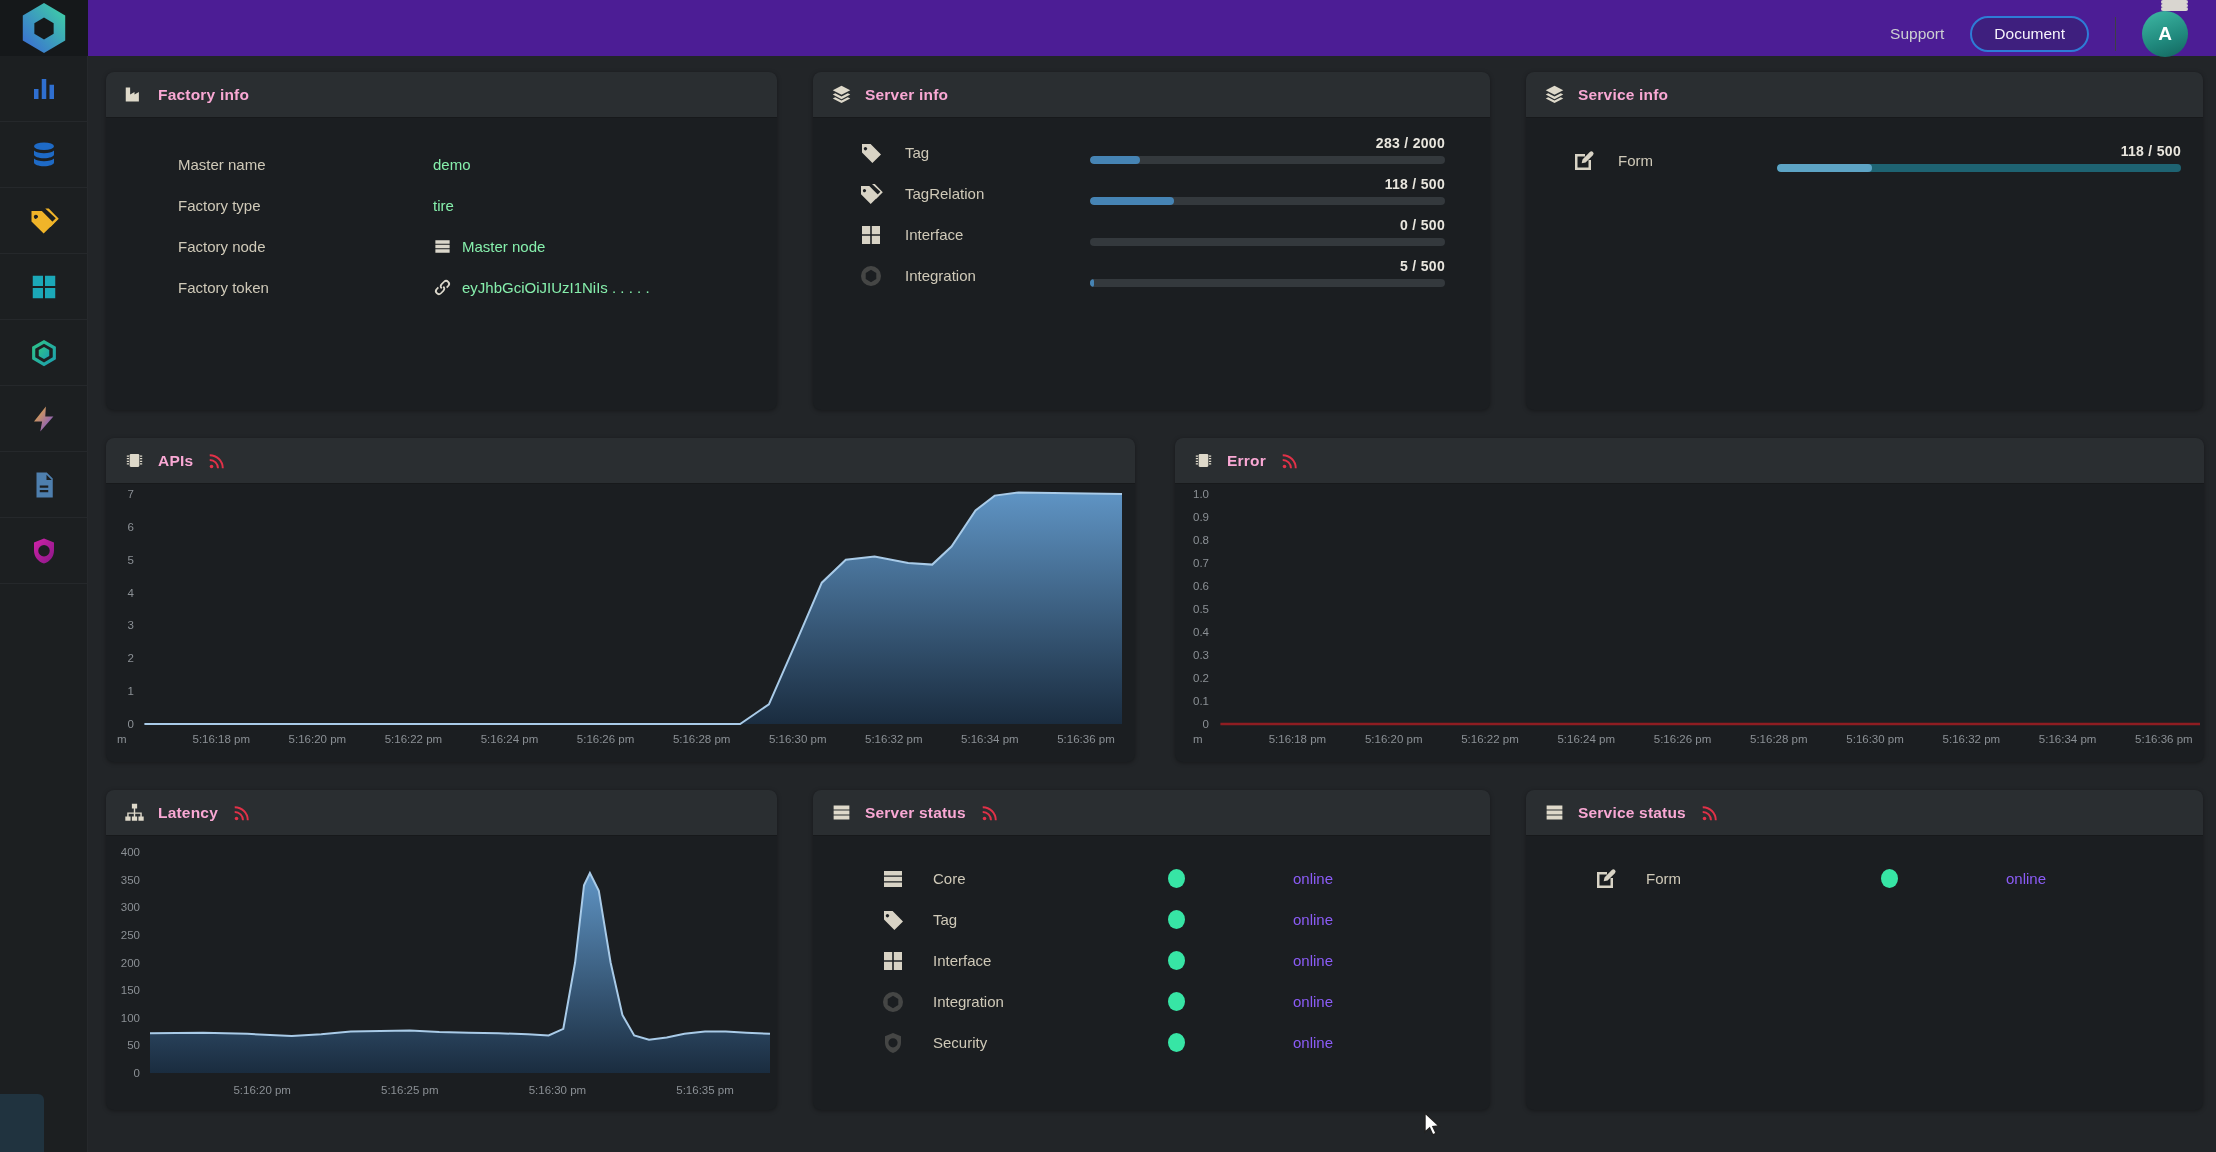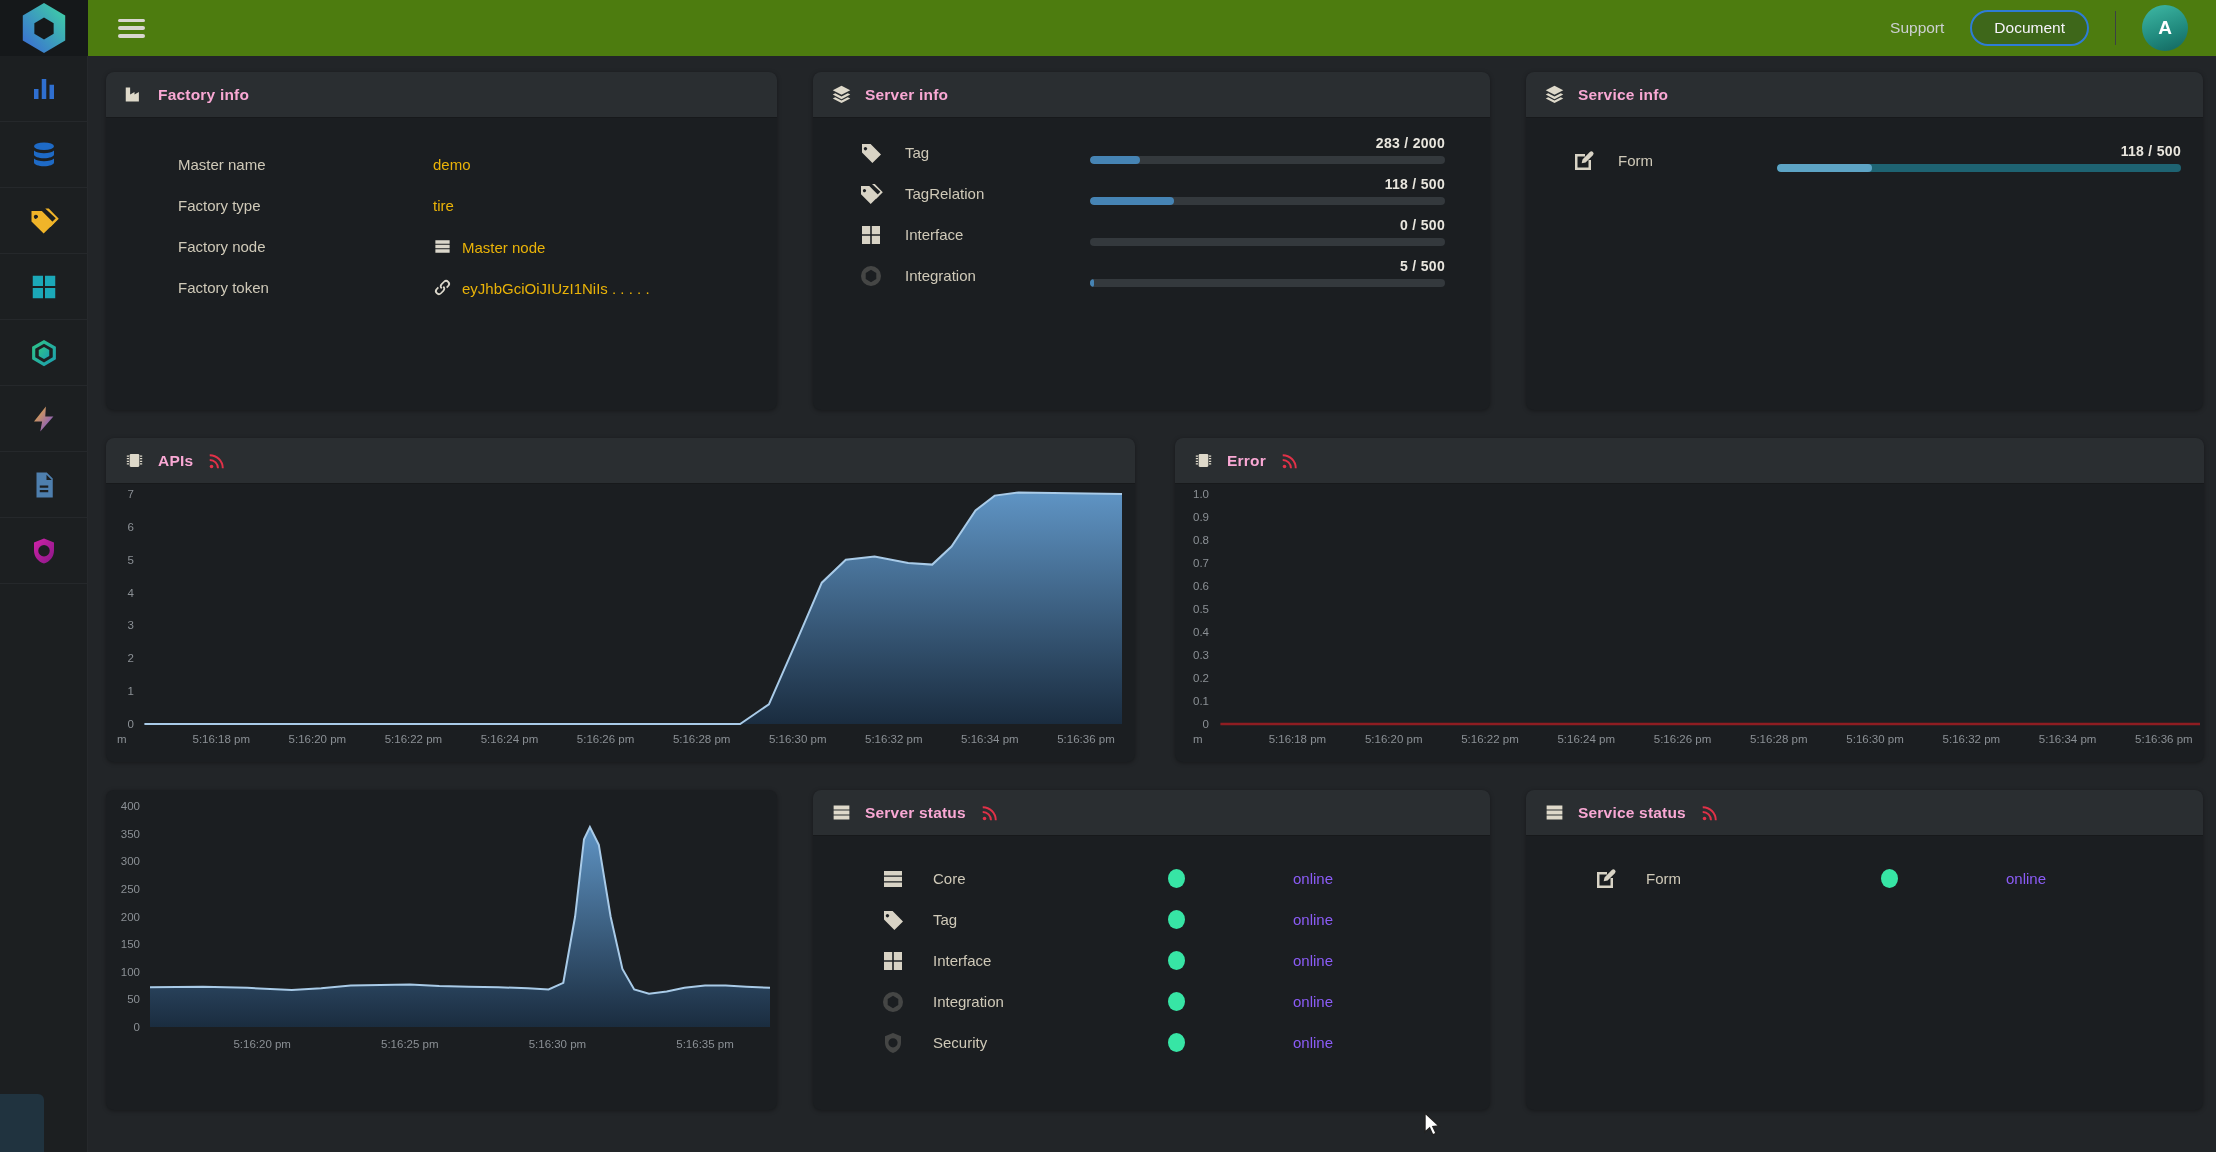--- a/index.html
+++ b/index.html
@@ -13,21 +13,21 @@
   .logo-cell { width:88px; height:56px; background:#15181a; display:flex;
     align-items:center; justify-content:center; }
   .side-item { width:88px; height:66px; display:flex; align-items:center;
     justify-content:center; border-bottom:1px solid #25282b; cursor:pointer; }
   .side-item svg { width:30px; height:30px; }
   .corner-chip { position:absolute; left:0; bottom:0; width:44px; height:58px;
     background:#20333f; border-radius:0 6px 0 0; }
 
   
   .topbar { position:absolute; left:88px; top:0; width:2128px; height:56px;
-    background:#4d7c0f; display:flex; align-items:center; padding:0 28px 0 30px; }
+    background:#4c1d95; display:flex; align-items:flex-end; padding:0 28px 0 30px;flex-direction:column; }
   .hamburger { width:27px; height:19px; display:flex; flex-direction:column;
     justify-content:space-between; cursor:pointer; }
   .hamburger span { display:block; height:3.6px; background:#d9d6d0; border-radius:2px; }
   .topbar-right { margin-left:auto; display:flex; align-items:center; gap:26px; }
   .support { color:#cdd0d2; font-size:15.5px; cursor:pointer; }
   .doc-btn { border:2px solid #2e7cd6; border-radius:19px; background:rgba(20,40,60,.25);
     color:#f6f3fb; font-size:15.5px; padding:7px 22px; cursor:pointer;
     font-family:inherit; }
   .top-divider { width:1px; height:34px; background:#3c4044; }
   .avatar { width:46px; height:46px; border-radius:50%; color:#fff; font-size:19px;
@@ -43,21 +43,21 @@
     border-bottom:1px solid #17191b; display:flex; align-items:center;
     padding-left:18px; gap:13px; }
   .card-title { color:#f9a8d4; font-size:15.5px; font-weight:700; letter-spacing:.2px; }
   .hdr-icon { width:21px; height:21px; color:#ded9ca; flex:0 0 auto; }
   .rss { width:18px; height:18px; color:#e23148; margin-left:2px; }
 
   
   .f-rows { padding-top:26px; }
   .f-row { display:flex; align-items:center; height:41px; padding-left:72px; }
   .f-label { width:255px; color:#cfc9b8; font-size:15px; }
-  .f-value { color:#eab308; font-size:15px; display:flex; align-items:flex-end; gap:10px; }
+  .f-value { color:#86efac; font-size:15px; display:flex; align-items:center; gap:10px; }
   .f-value .icn { width:19px; height:19px; color:#dbd7cb; }
 
   
   .p-rows { padding-top:14px; }
   .p-row { display:flex; align-items:flex-end; padding-left:46px; height:41px; }
   .p-left { display:flex; align-items:center; gap:22px; height:100%; }
   .p-left .icn { width:24px; height:24px; color:#d8d3c5; }
   .p-label { color:#cfc9b8; font-size:15px; }
   .p-right { display:flex; flex-direction:column; justify-content:flex-end; padding-bottom:9px; }
   .p-count { color:#e9e6de; font-size:14px; font-weight:600; text-align:right;
@@ -405,20 +405,31 @@
           <text x="603.7990196078431" y="259" text-anchor="middle" font-size="11.5" fill="#8b9095">5:16:28 pm</text>
           <text x="700.0735294117646" y="259" text-anchor="middle" font-size="11.5" fill="#8b9095">5:16:30 pm</text>
           <text x="796.3480392156862" y="259" text-anchor="middle" font-size="11.5" fill="#8b9095">5:16:32 pm</text>
           <text x="892.6225490196078" y="259" text-anchor="middle" font-size="11.5" fill="#8b9095">5:16:34 pm</text>
           <text x="988.8970588235294" y="259" text-anchor="middle" font-size="11.5" fill="#8b9095">5:16:36 pm</text>
           <path d="M45.4 240.0 L1025.0 240.0 " fill="none" stroke="#8f1d22" stroke-width="2.6"></path>
         </svg>
     </section>
 
     <section class="card" style="left:18px;top:734px;width:671px;height:320px;">
+      <div class="card-header">
+        <span class="hdr-icon"><svg viewBox="0 0 24 24" fill="currentColor" width="100%" height="100%">
+              <path d="M9 2h6v5.5H9zM11.2 7.5h1.6V12h-1.6zM3.7 12h16.6v1.5H3.7zM3.7 12h1.6v4.5H3.7zM11.2 13.5h1.6v3h-1.6zM18.7 12h1.6v4.5h-1.6zM1.5 16.5h6v5h-6zM9 16.5h6v5H9zM16.5 16.5h6v5h-6z"></path>
+            </svg></span>
+        <span class="card-title">Latency</span>
+        <span class="rss"><svg viewBox="0 0 24 24" fill="currentColor" width="100%" height="100%">
+              <circle cx="4.7" cy="19.3" r="2.4"></circle>
+              <path d="M2.3 9.4V12a9.5 9.5 0 0 1 9.7 9.7h2.6A12.2 12.2 0 0 0 2.3 9.4z"></path>
+              <path d="M2.3 3v2.6a16 16 0 0 1 16.1 16.1H21A18.7 18.7 0 0 0 2.3 3z"></path>
+            </svg></span>
+      </div>
       <svg class="chart-wrap" id="chart-latency" width="671" height="274">
           <defs>
             <linearGradient id="chart-latency-grad" x1="0" y1="0" x2="0" y2="1">
               <stop offset="0" stop-color="#5f94c4"></stop>
               <stop offset="1" stop-color="#1a2c3f"></stop>
             </linearGradient>
           </defs>
           <text x="34" y="20" text-anchor="end" font-size="11.5" fill="#8b9095">400</text>
           <text x="34" y="47.625" text-anchor="end" font-size="11.5" fill="#8b9095">350</text>
           <text x="34" y="75.25" text-anchor="end" font-size="11.5" fill="#8b9095">300</text>

